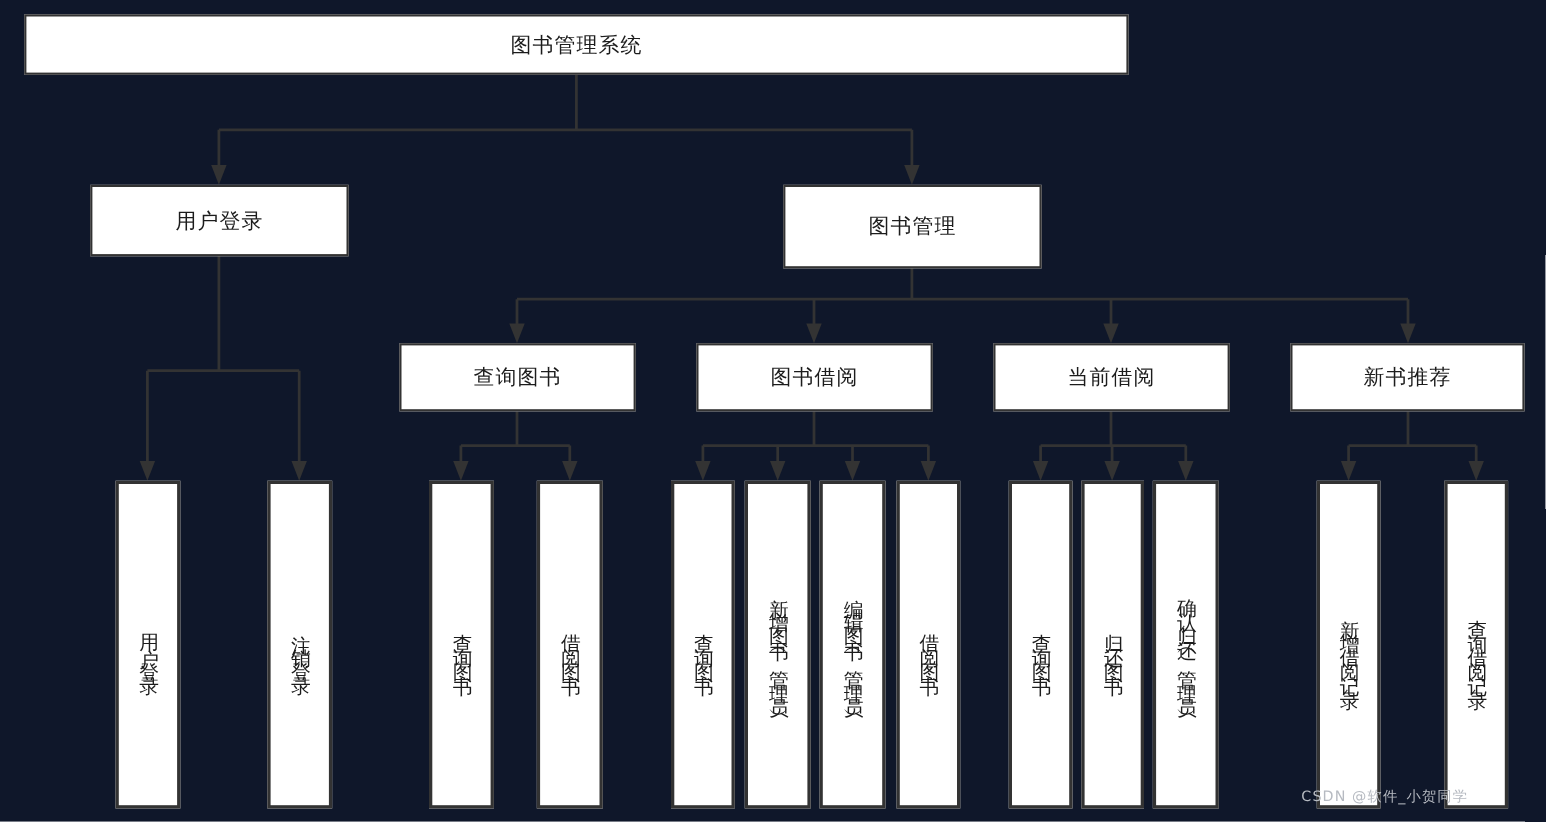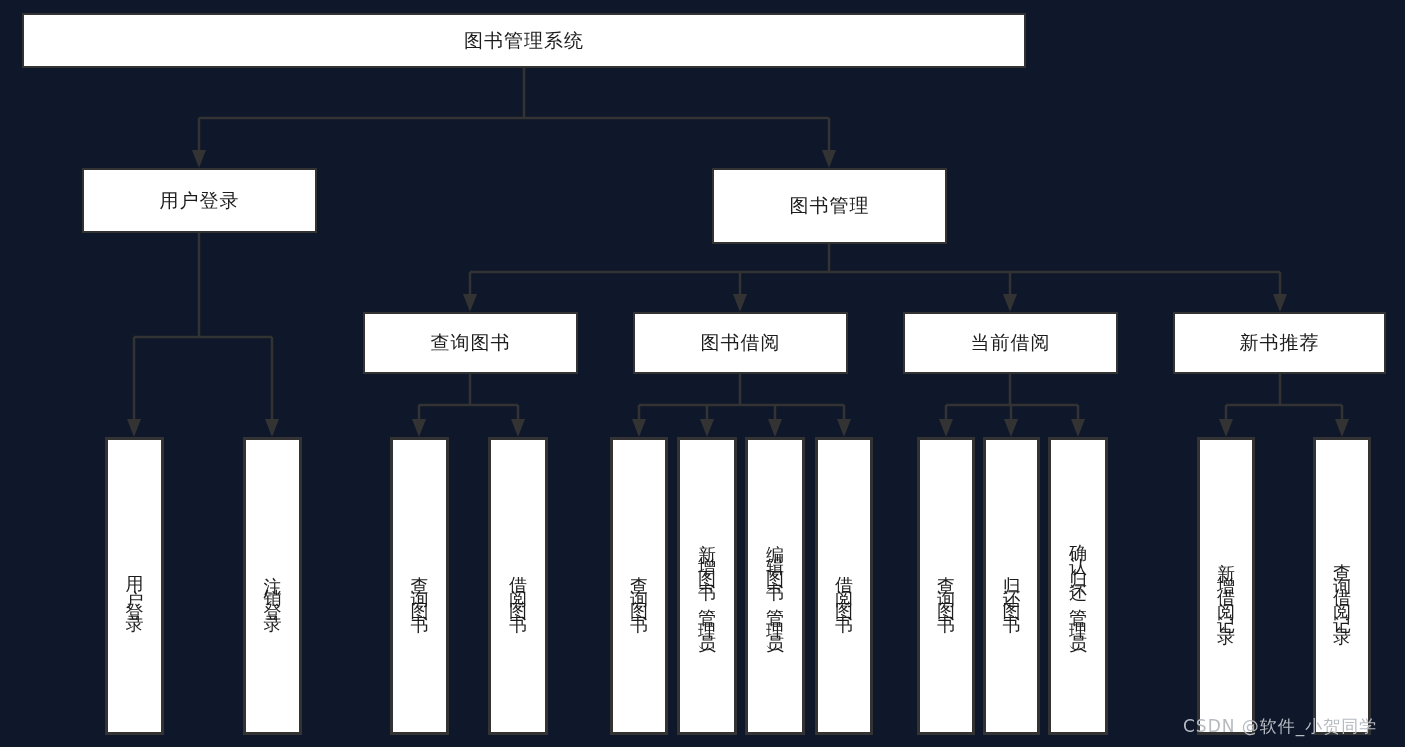--- a/index.html
+++ b/index.html
@@ -13,21 +13,21 @@
     border:2px solid #333333;background:#ffffff;
     display:flex;align-items:center;justify-content:center;
     color:#1c1c1c;font-size:19px;letter-spacing:1px;text-align:center;
   }
   .leaf{
     border-width:3px;font-size:18px;letter-spacing:13px;line-height:1;
     writing-mode:vertical-rl;text-orientation:mixed;padding-top:4px;
   }
   .watermark{
     position:absolute;left:1183px;top:715px;z-index:5;
-    font-size:17px;color:#b6bac1;letter-spacing:1px;white-space:nowrap;
+    font-size:13px;color:#b6bac1;letter-spacing:1px;white-space:nowrap;
   }
 </style>
 </head>
 <body>
 
 <div class="stage">
 
   <svg class="wires" width="1405" height="747" viewBox="0 0 1405 747">
     <g stroke="#333333" stroke-width="2.5" fill="none">
 

